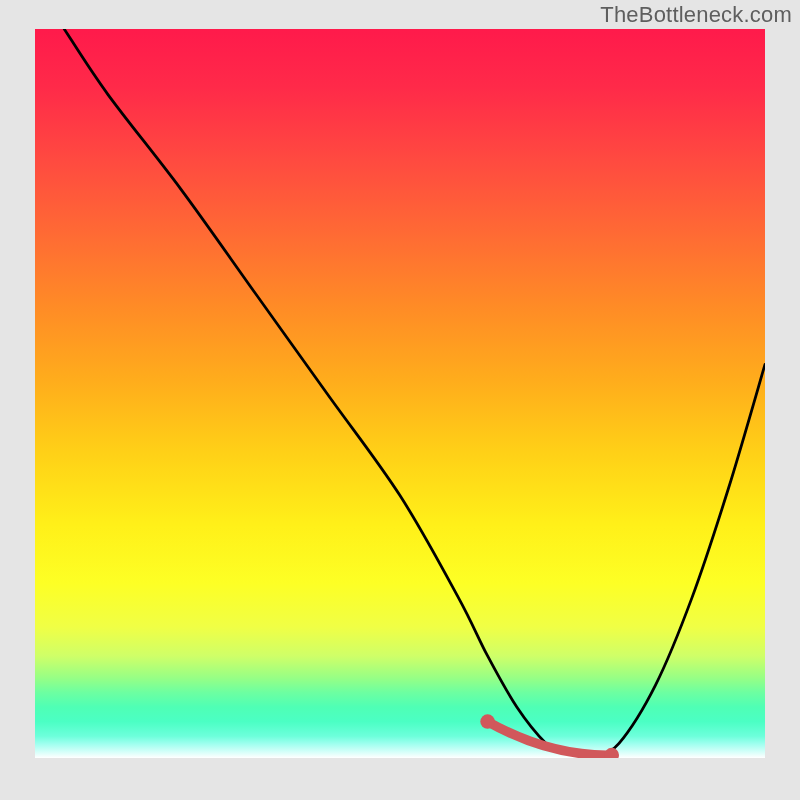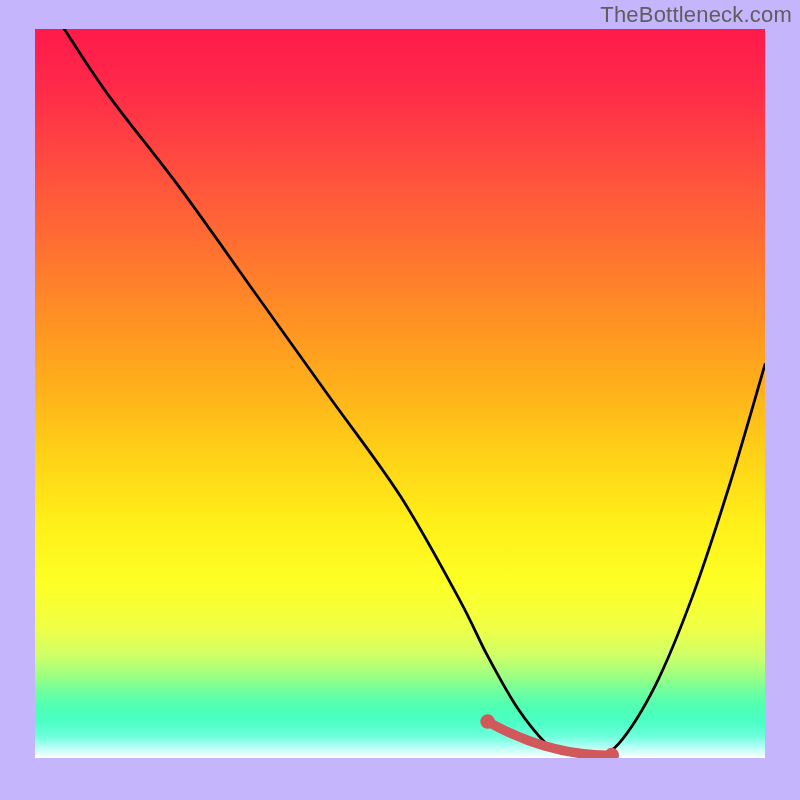--- a/index.html
+++ b/index.html
@@ -8,21 +8,21 @@
     width: 800px;
     height: 800px;
     background: #000;
     overflow: hidden;
     font-family: Arial, Helvetica, sans-serif;
   }
   .frame {
     position: relative;
     width: 800px;
     height: 800px;
-    background: #c4b5fd;
+    background: #e5e5e5;
   }
   .watermark {
     position: absolute;
     top: 2px;
     right: 8px;
     color: #5e5e5e;
     font-size: 22px;
     letter-spacing: 0.2px;
     z-index: 5;
   }

